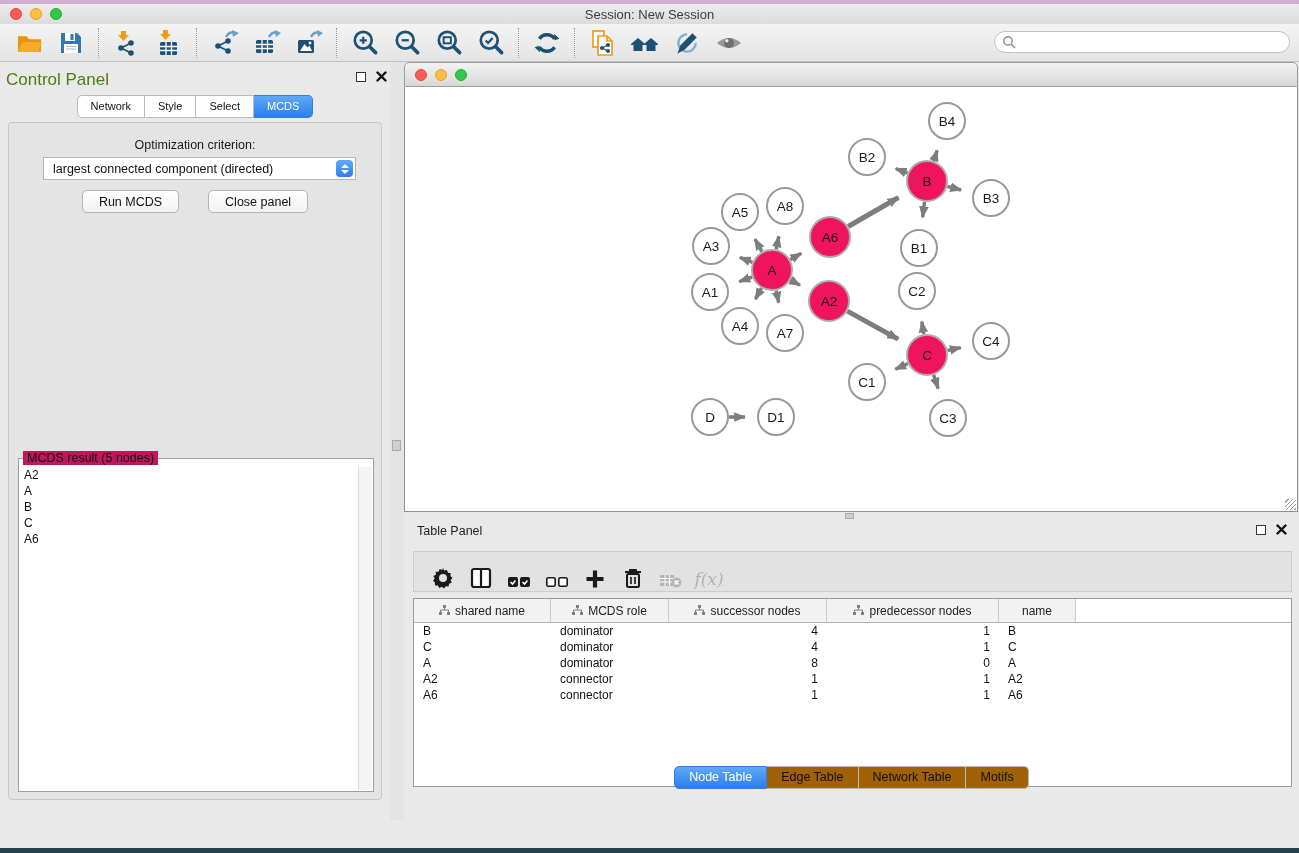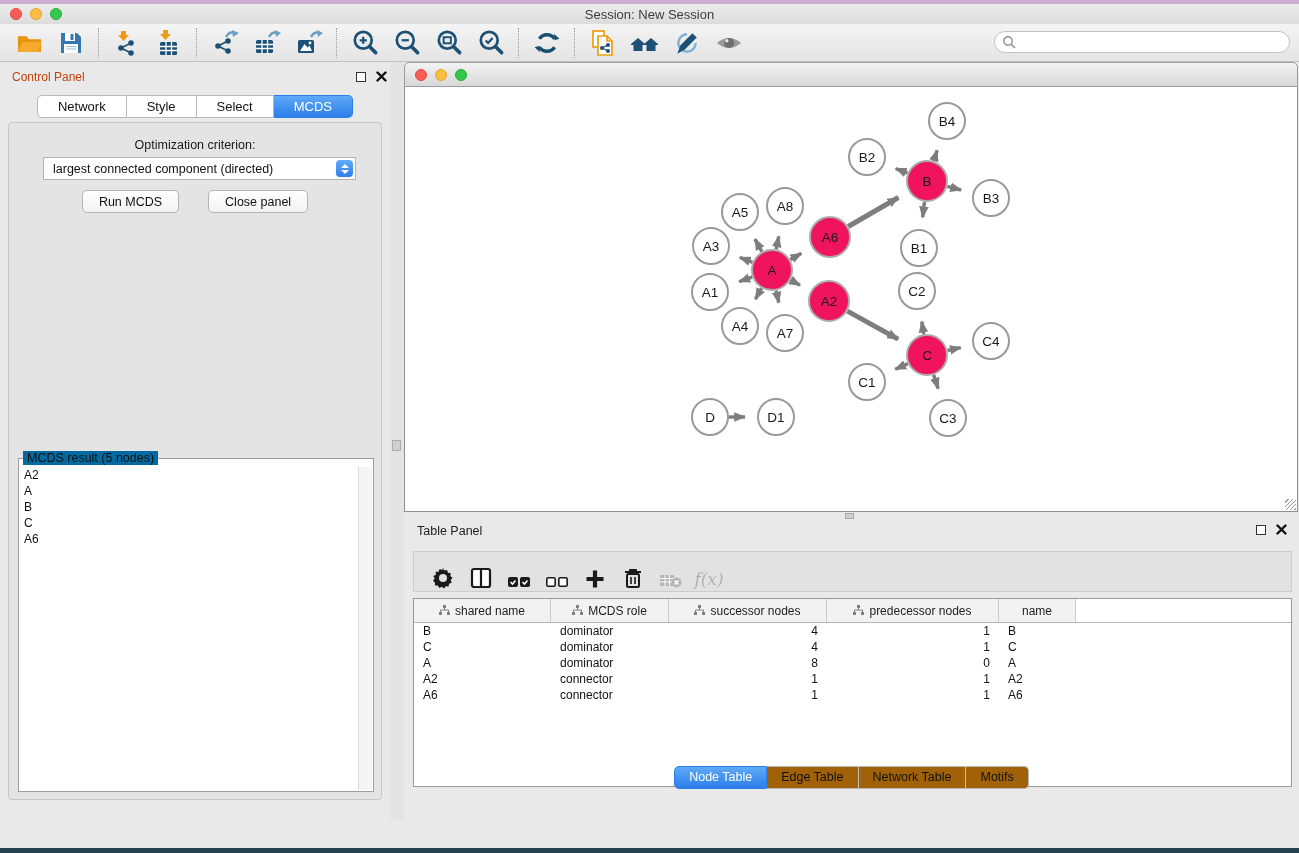--- a/index.html
+++ b/index.html
@@ -23,49 +23,49 @@
            display:flex;align-items:center;box-sizing:border-box;padding-left:8px;}
   .tbtn{width:42px;height:32px;display:flex;align-items:center;justify-content:center;
         background:none;border:none;padding:0;cursor:default;}
   .sep{width:1px;height:30px;border-left:1px dotted #9a9a9a;margin:0 6px;}
   .search-wrap{position:absolute;right:9px;top:7px;}
   .search{width:296px;height:22px;border:1px solid #c3c3c3;border-radius:12px;background:#fff;
           box-sizing:border-box;padding:0 8px 0 26px;font-size:12px;outline:none;
           font-family:"Liberation Sans",sans-serif;}
   .search-icon{position:absolute;left:8px;top:4px;}
   
-  .cp-title{position:absolute;left:12px;top:70px;font-size:12px;color:#c2410c;}
+  .cp-title{position:absolute;left:6px;top:70px;font-size:17px;color:#4d7c0f;}
   .panel-btns{position:absolute;display:flex;gap:10px;align-items:center;}
   .cp-btns{left:356px;top:71px;}
   .tp-btns{left:1256px;top:524px;}
   .float-box{width:10px;height:10px;border:1.5px solid #333;box-sizing:border-box;background:#fff;}
   .ctabs{position:absolute;left:0;top:95px;width:390px;display:flex;justify-content:center;}
-  .ctab{height:21px;line-height:21px;padding:0 20px;background:#fff;border:1px solid #b9b9b9;
-        border-left:none;font-size:13px;color:#111;}
+  .ctab{height:21px;line-height:21px;padding:0 13px;background:#fff;border:1px solid #b9b9b9;
+        border-left:none;font-size:11px;color:#111;}
   .ctab:first-child{border-radius:5px 0 0 5px;border-left:1px solid #b9b9b9;}
   .ctab:last-child{border-radius:0 5px 5px 0;}
   .ctab.active{background:linear-gradient(#5fa9f8,#2c7ee9);color:#fff;border-color:#2c7ee9;}
   .cp-body{position:absolute;left:8px;top:122px;width:374px;height:678px;background:#e4e4e4;
            border:1px solid #c6c6c6;border-radius:4px;box-sizing:border-box;}
   .opt-label{position:absolute;left:0;top:15px;width:100%;text-align:center;font-size:12.5px;color:#1a1a1a;}
   .dropdown{position:absolute;left:34px;top:34px;width:313px;height:23px;background:#fff;
             border:1px solid #b3b3b3;border-radius:0;box-sizing:border-box;
             display:flex;align-items:center;padding-left:9px;font-size:12.5px;color:#111;}
   .dd-stepper{position:absolute;right:2px;top:2px;width:17px;height:17px;border-radius:4px;
               background:linear-gradient(#62abf8,#2d7ee9);display:flex;flex-direction:column;
               align-items:center;justify-content:center;gap:2px;}
   .dd-up{width:0;height:0;border-left:4px solid transparent;border-right:4px solid transparent;border-bottom:4px solid #fff;}
   .dd-down{width:0;height:0;border-left:4px solid transparent;border-right:4px solid transparent;border-top:4px solid #fff;}
   .cp-buttons{position:absolute;left:0;top:67px;width:100%;display:flex;justify-content:center;gap:29px;}
   .btn{height:23px;padding:0 16px;background:linear-gradient(#ffffff,#f2f2f2);
        border:1px solid #b4b4b4;border-radius:5px;font-size:12.5px;color:#111;
        font-family:"Liberation Sans",sans-serif;}
   .result-box{position:absolute;left:9px;top:335px;width:354px;height:332px;
               border:1px solid #9e9e9e;background:#fff;}
-  .result-title{position:absolute;left:4px;top:-8px;background:#0369a1;padding:0 4px;
+  .result-title{position:absolute;left:4px;top:-8px;background:#be185d;padding:0 4px;
                 font-size:12.5px;color:#111;text-align:right;}
   .result-list{position:absolute;left:1px;top:8px;bottom:1px;right:15px;overflow:hidden;}
   .result-item{font-size:12px;line-height:16px;padding-left:4px;color:#111;}
   .result-scroll{position:absolute;right:1px;top:8px;bottom:1px;width:13px;background:#f4f4f4;
                  border-left:1px solid #dcdcdc;}
   .vdivider{position:absolute;left:390px;top:62px;width:14px;height:758px;background:#e4e4e4;}
   .grip{position:absolute;width:9px;height:11px;background:#cfcfcf;border:1px solid #aaa;box-sizing:border-box;}
   
   .net-win{position:absolute;left:404px;top:62px;width:894px;height:450px;}
   .net-titlebar{position:absolute;left:0;top:0;width:100%;height:25px;box-sizing:border-box;

